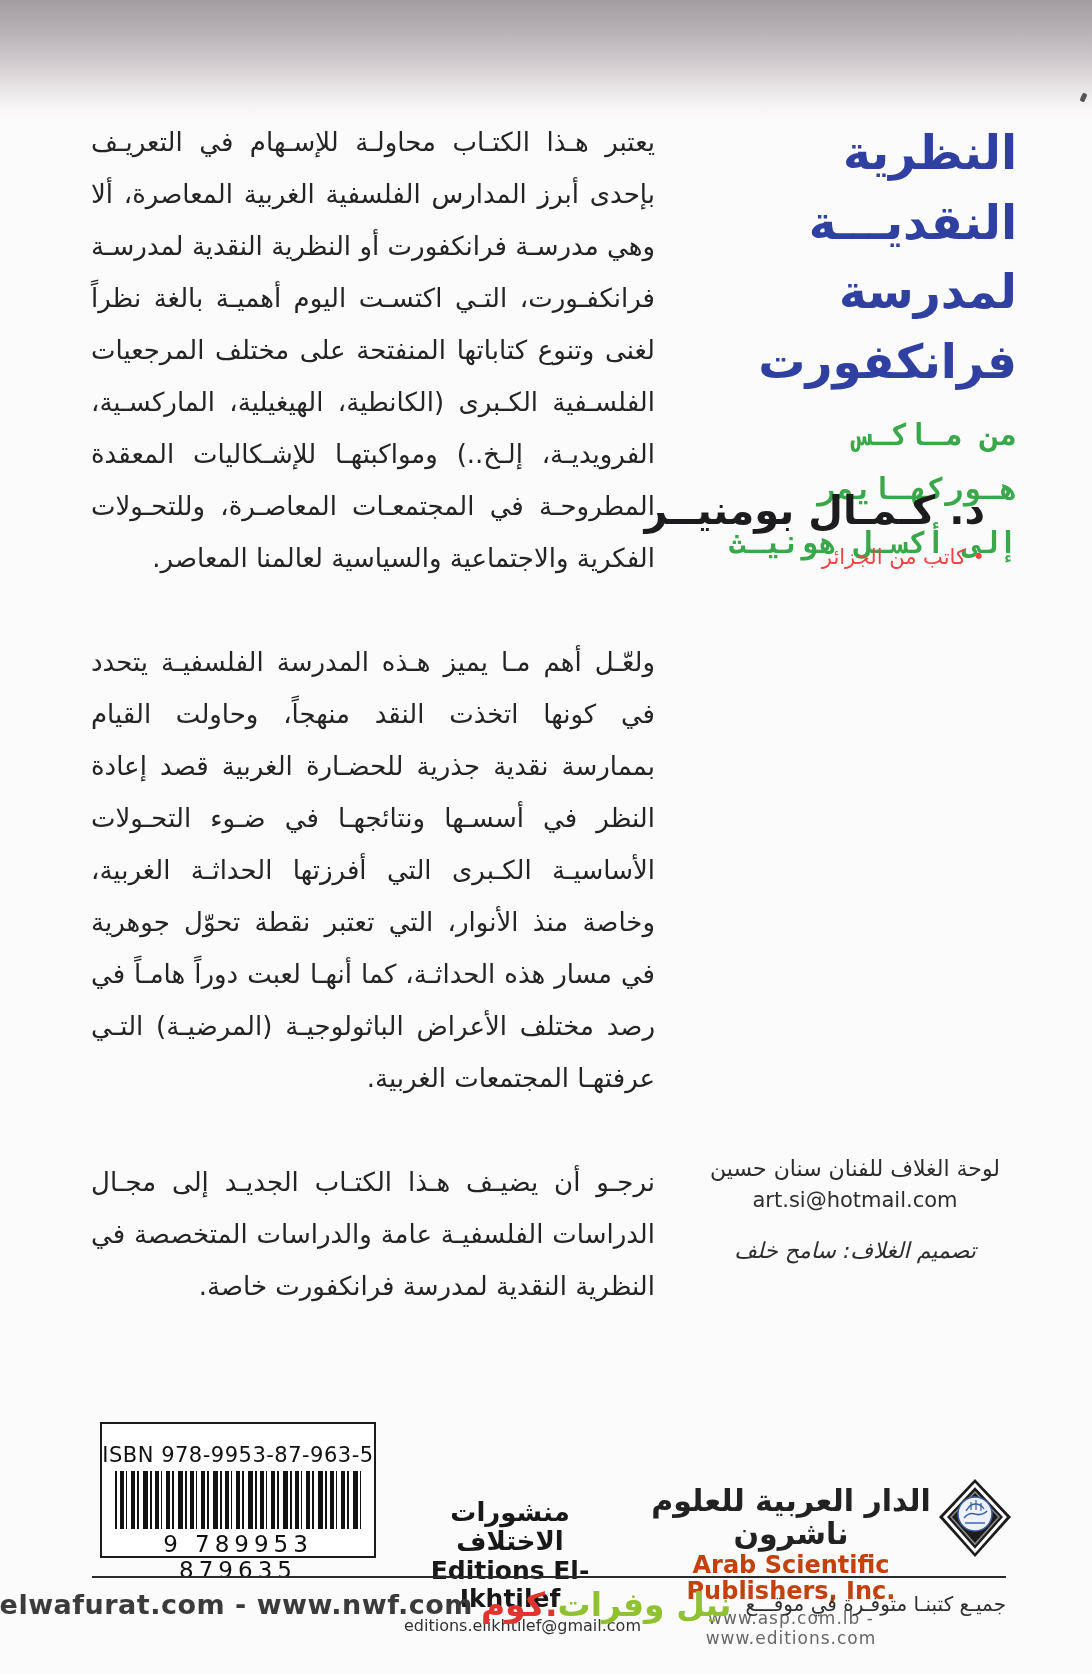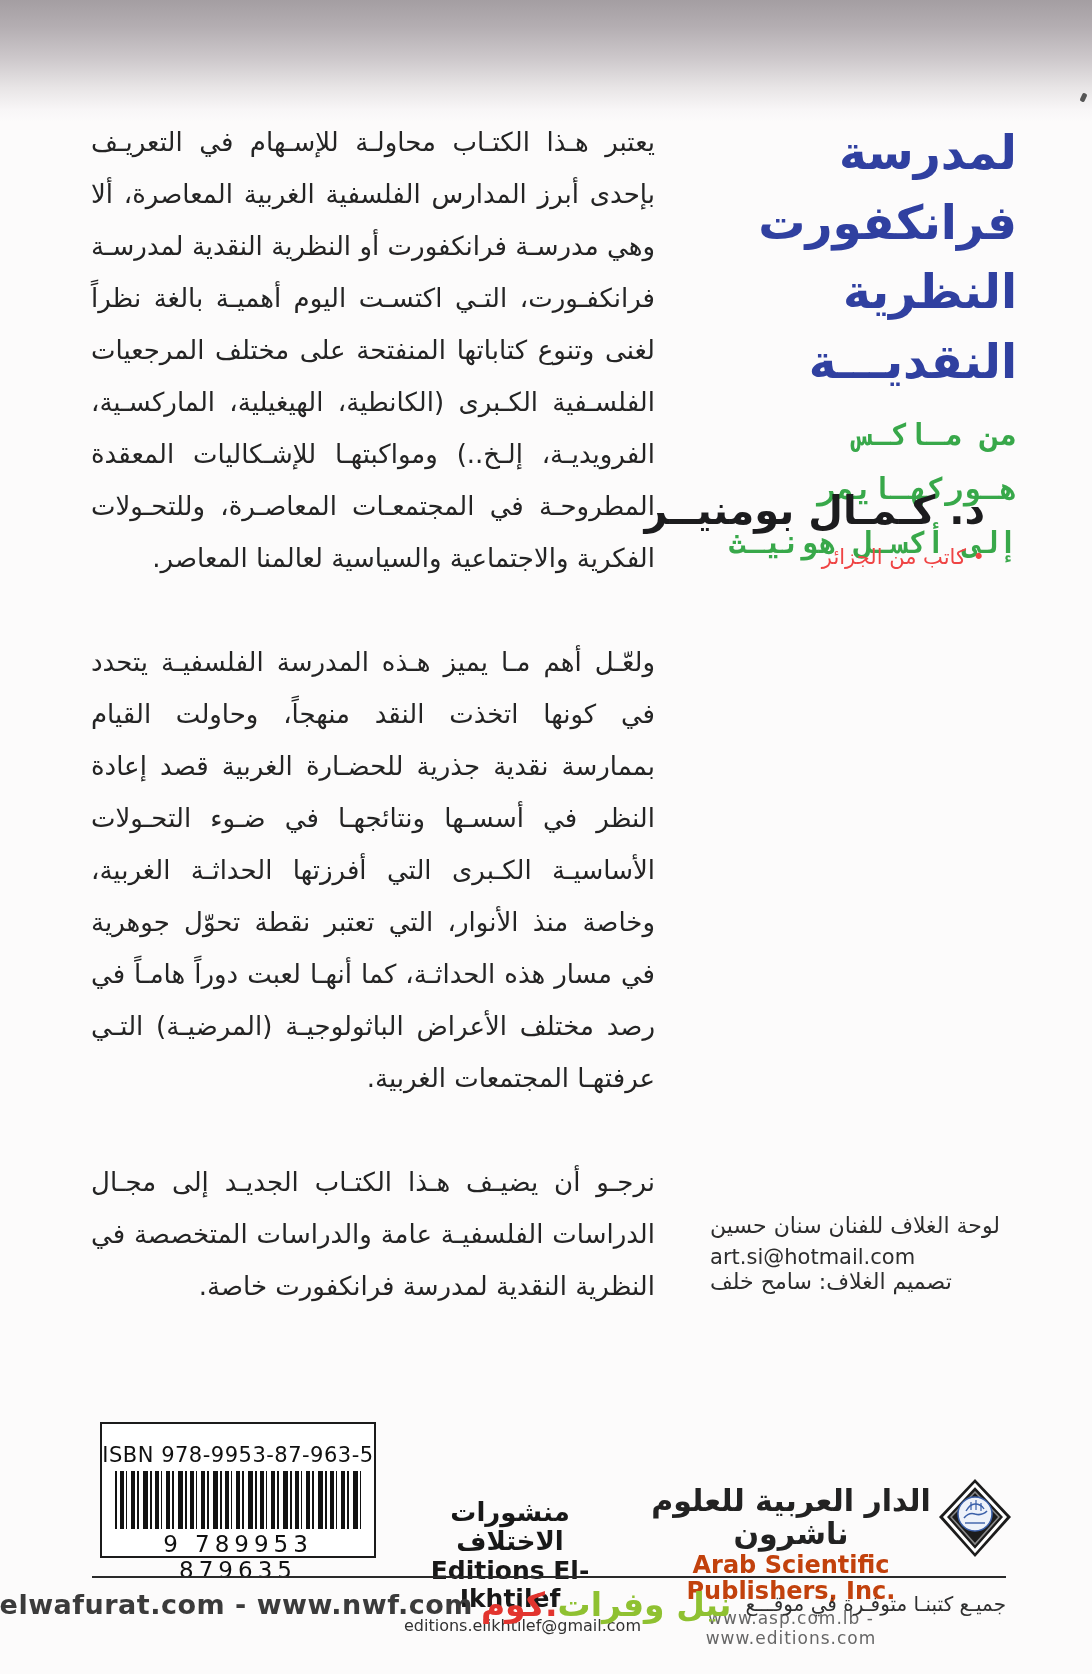--- a/index.html
+++ b/index.html
@@ -29,24 +29,24 @@
 
   
   .synopsis{position:absolute;top:116px;left:91px;width:564px;}
   .synopsis p{
     margin:0 0 52px 0;
     font-size:26px;line-height:52px;
     color:#242424;text-align:justify;
   }
 
   
-  .credits{position:absolute;top:1211px;right:92px;text-align:left;color:#2d2d2d;}
+  .credits{position:absolute;top:1154px;right:92px;text-align:center;color:#2d2d2d;}
   .credit-line{font-size:22px;line-height:1.35;}
   .credit-email{font-size:21px;direction:ltr;margin-top:4px;}
-  .credit-design{font-size:22px;}
+  .credit-design{font-size:22px;margin-top:26px;font-style:italic;}
 
   
   .isbn-box{
     position:absolute;left:100px;top:1422px;width:276px;height:136px;
     background:#fff;border:2px solid #1b1b1b;
     direction:ltr;text-align:center;box-sizing:border-box;padding-top:19px;
   }
   .isbn-label{font-size:21px;color:#101010;letter-spacing:.5px;}
   .barcode-bars{
     width:246px;height:58px;margin:4px auto 0 auto;
@@ -87,22 +87,22 @@
 </style>
 </head>
 <body>
 
 <div class="page">
 
   <div class="top-shade"></div>
   <div class="corner-speck"></div>
 
   <div class="headline">
+    <div class="title-line">النظرية النقديـــة</div>
     <div class="title-line">لمدرسة فرانكفورت</div>
-    <div class="title-line">النظرية النقديـــة</div>
     <div class="subtitle">
       <div class="subtitle-line">من مـاكـس هـوركهـايمر</div>
       <div class="subtitle-line">إلى أكسـل هونيـث</div>
     </div>
   </div>
 
   <div class="author-block">
     <div class="author-name">د. كـمـال بومنيــر</div>
     <div class="author-note">• كاتب من الجزائر</div>
   </div>

